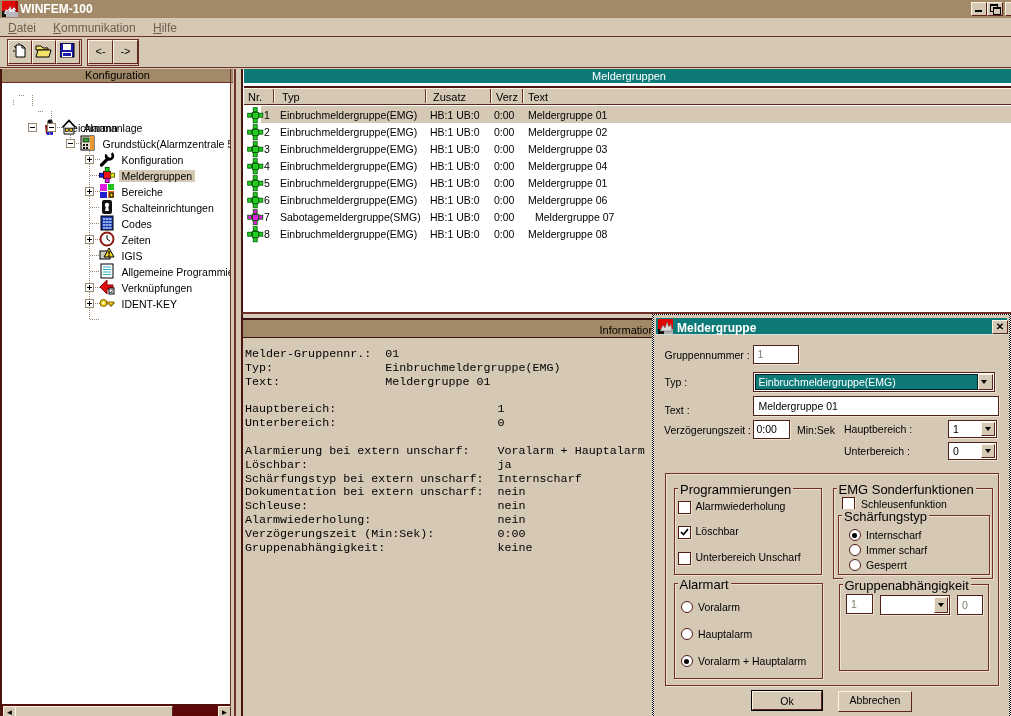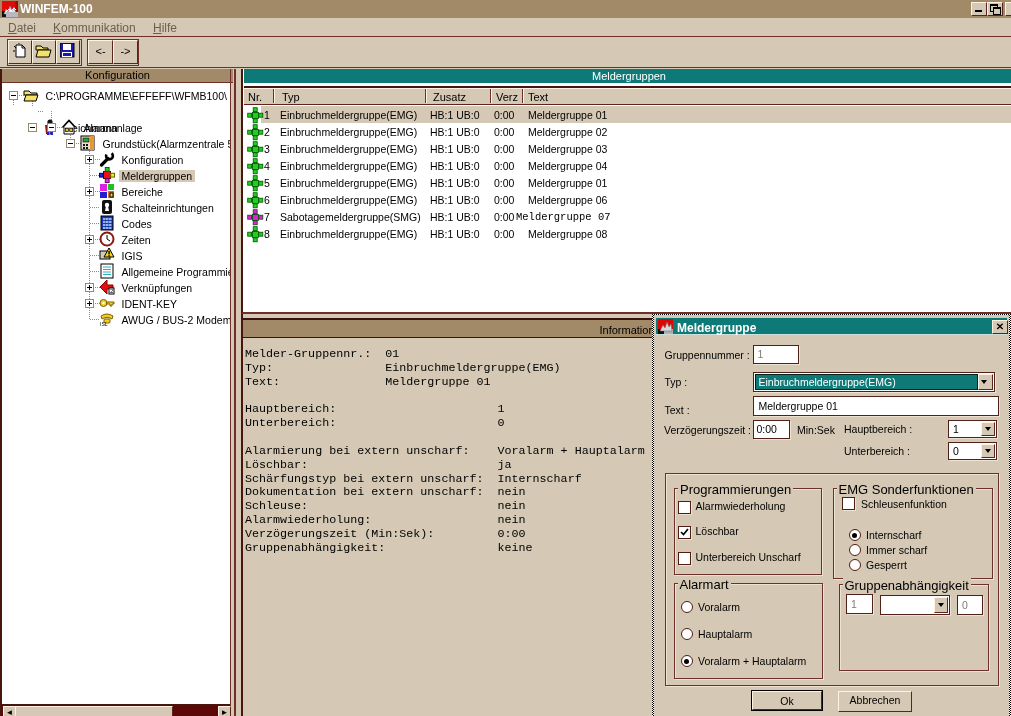--- a/index.html
+++ b/index.html
@@ -110,28 +110,20 @@
 <div class="doth" style="left:93px;top:104px;width:5px;"></div>
 <div class="doth" style="left:88px;top:120px;width:9px;"></div>
 <div class="doth" style="left:88px;top:136px;width:9px;"></div>
 <div class="doth" style="left:93px;top:152px;width:5px;"></div>
 <div class="doth" style="left:88px;top:168px;width:9px;"></div>
 <div class="doth" style="left:88px;top:184px;width:9px;"></div>
 <div class="doth" style="left:93px;top:200px;width:5px;"></div>
 <div class="doth" style="left:93px;top:216px;width:5px;"></div>
 <div class="doth" style="left:88px;top:232px;width:9px;"></div>
 
-<div class="trow" style="top:0">
-  <div class="tbox" style="left:7px;"></div>
-  <div class="ticon" style="left:21px;"><svg width="16" height="16">
-          <path d="M1 4 h5 l2 2 h6 v2 h-13 z" fill="#f4e26a" stroke="#000" stroke-width="1"></path>
-          <path d="M1 14 L3 8 H15 L13 14 Z" fill="#f4e26a" stroke="#000" stroke-width="1"></path>
-        </svg></div>
-  <div class="tlbl" style="left:43.5px;">C:\PROGRAMME\EFFEFF\WFMB100\</div>
-</div>
 
 <div class="trow" style="top:32px">
   <div class="tbox" style="left:26px;"></div>
   <div class="ticon" style="left:40px;"><svg width="16" height="16">
           <circle cx="8" cy="3" r="2.6" fill="#111"></circle>
           <path d="M3 6 h10 v5 h-3 v4 h-2 v-4 h-2 v4 H4 z" fill="#8c1a14"></path>
           <rect x="5" y="10" width="2.6" height="6" fill="#2222cc"></rect>
           <rect x="8.4" y="10" width="2.6" height="6" fill="#2222cc"></rect>
         </svg></div>
   <div class="tlbl" style="left:62.5px;">Reichmann</div>
@@ -275,28 +267,20 @@
 <div class="trow" style="top:208px">
   <div class="tbox p" style="left:83px;"></div>
   <div class="ticon" style="left:97px;"><svg width="16" height="16">
           <circle cx="4.5" cy="8" r="3.5" fill="#f0d020" stroke="#806000"></circle>
           <circle cx="4.5" cy="8" r="1.2" fill="#fff"></circle>
           <path d="M8 7 h7 v2 h-2 v2 h-2 v-2 h-3 z" fill="#f0d020" stroke="#806000"></path>
         </svg></div>
   <div class="tlbl" style="left:119.5px;">IDENT-KEY</div>
 </div>
 
-<div class="trow" style="top:224px">
-  <div class="ticon" style="left:97px;"><svg width="16" height="16">
-          <path d="M2 5 Q8 1 14 5 L13 8 L11 7 Q8 5.5 5 7 L3 8 Z" fill="#f0d020" stroke="#806000"></path>
-          <rect x="5" y="8" width="6" height="4" rx="1" fill="#f0d020" stroke="#806000"></rect>
-          <text x="1" y="15" font-size="5" fill="#000">ISL</text>
-        </svg></div>
-  <div class="tlbl" style="left:119.5px;">AWUG / BUS-2 Modem</div>
-</div>
 </div>
 
 <div class="abs" style="left:2px;top:704px;width:228px;height:12px;background:#5c0808;border-top:1px solid #49150f;">
   <div class="raised" style="position:absolute;left:1px;top:1px;width:11px;height:11px;background:#d5c9b5;font-size:8px;color:#000;text-align:center;line-height:11px;">◄</div>
   <div class="raised" style="position:absolute;left:13px;top:1px;width:156px;height:11px;background:#d5c9b5;"></div>
   <div class="raised" style="position:absolute;left:216px;top:1px;width:11px;height:11px;background:#d5c9b5;font-size:8px;color:#000;text-align:center;line-height:11px;">►</div>
 </div>
 
 <div class="abs" id="rightpanel" style="left:241px;top:69px;width:770px;height:245px;background:#fff;border-left:2px solid #49150f;border-bottom:2.5px solid #6e3028;box-sizing:border-box;">
   <div style="position:absolute;left:1px;top:0;width:770px;height:14px;background:#0e7a78;color:#fff;font-size:11px;text-align:center;padding-top:1px;box-sizing:border-box;">Meldergruppen</div>
@@ -435,21 +419,21 @@
             <rect x="6.2" y="0.7" width="4" height="4"></rect>
             <rect x="6.2" y="11.8" width="4" height="4"></rect>
             <rect x="0.7" y="6.2" width="4" height="4"></rect>
             <rect x="11.8" y="6.2" width="4" height="4"></rect>
           </g>
         </svg>
         <b style="left:20px;">7</b>
         <b style="left:36px;">Sabotagemeldergruppe(SMG)</b>
         <b style="left:186px;">HB:1 UB:0</b>
         <b style="left:250px;">0:00</b>
-        <b style="left:272px;font-family:Liberation Mono, monospace;">Meldergruppe 07</b>
+        <b style="left:291px;">Meldergruppe 07</b>
       </div>
   <div class="mrow" style="top:121px;">
         <svg class="micon" width="17" height="17">
           <g fill="#22cc22" stroke="#005500" stroke-width="0.8">
             <rect x="7" y="4" width="2.5" height="9"></rect>
             <rect x="4" y="7" width="9" height="2.5"></rect>
             <rect x="5.5" y="5.5" width="6" height="6"></rect>
             <rect x="6.2" y="0.7" width="4" height="4"></rect>
             <rect x="6.2" y="11.8" width="4" height="4"></rect>
             <rect x="0.7" y="6.2" width="4" height="4"></rect>
@@ -569,20 +553,23 @@
 <div class="rad" style="left:28.5px;top:342px;">
       <i></i>
     </div>
 <div class="dlbl" style="left:46px;top:342px;">Voralarm + Hauptalarm</div>
 
 <div class="grp" style="left:180.5px;top:175px;width:158px;height:89px;">
       <b>EMG Sonderfunktionen</b>
     </div>
 <div class="cb" style="left:189.5px;top:184px;"></div>
 <div class="dlbl" style="left:209px;top:184.5px;">Schleusenfunktion</div>
+<div class="grp" style="left:186px;top:201.5px;width:150px;height:58px;">
+      <b>Schärfungstyp</b>
+    </div>
 <div class="rad" style="left:196.5px;top:216px;">
       <i></i>
     </div>
 <div class="dlbl" style="left:214px;top:215.5px;">Internscharf</div>
 <div class="rad" style="left:196.5px;top:231px;"></div>
 <div class="dlbl" style="left:214px;top:230.5px;">Immer scharf</div>
 <div class="rad" style="left:196.5px;top:246px;"></div>
 <div class="dlbl" style="left:214px;top:245.5px;">Gesperrt</div>
 
 <div class="grp" style="left:186.5px;top:271px;width:148px;height:85px;">

